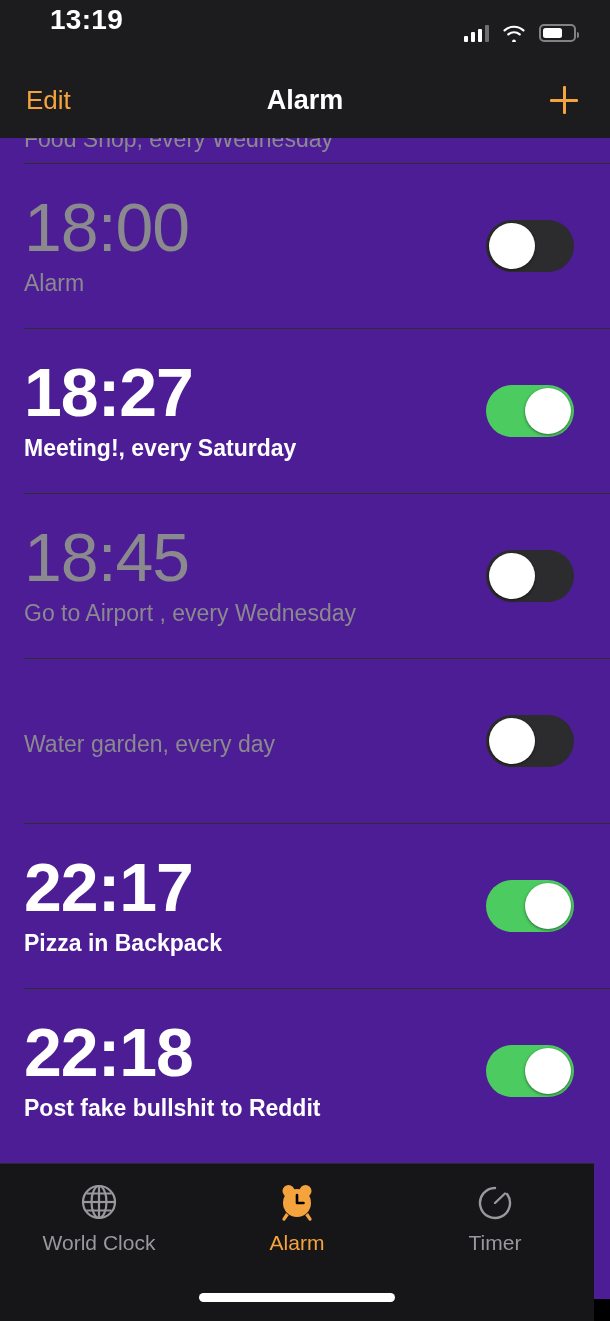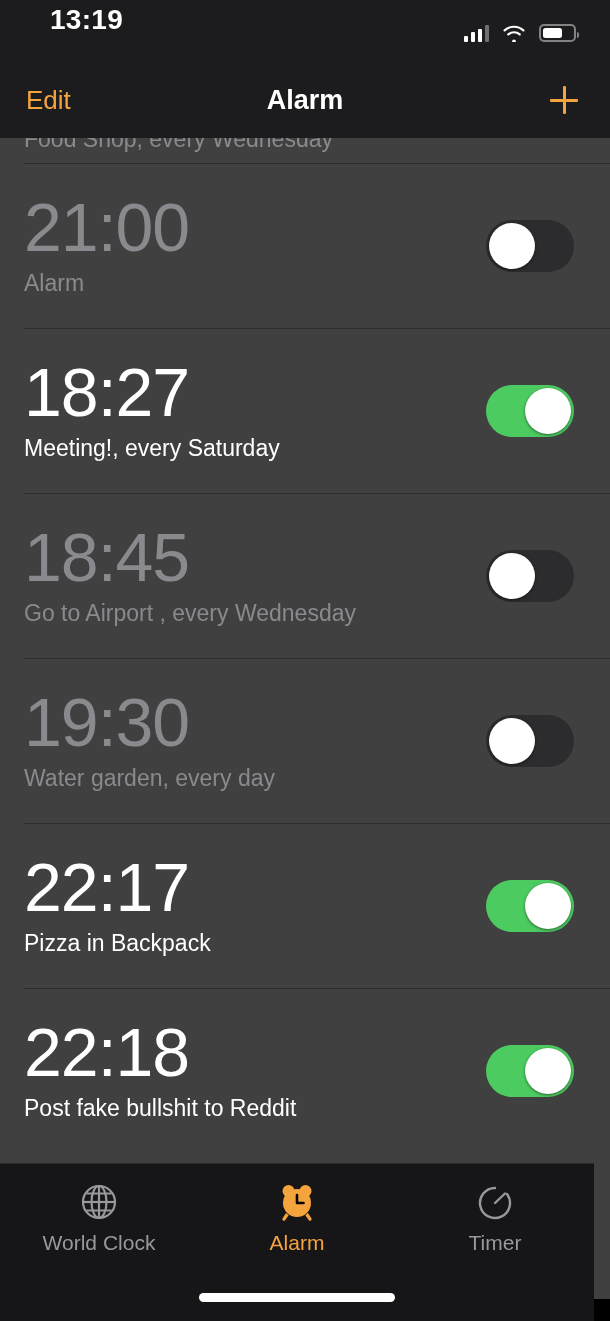--- a/index.html
+++ b/index.html
@@ -69,21 +69,21 @@
     cursor:pointer;
   }
   .nav-add:before, .nav-add:after{
     content:""; position:absolute; background:#f5a33c; border-radius:1px;
   }
   .nav-add:before{ left:50%; top:6px; width:3px; height:28px; margin-left:-1.5px; }
   .nav-add:after{ top:50%; left:6px; height:3px; width:28px; margin-top:-1.5px; }
 
   
   .alarm-list{
-    background:#404040;
+    background:#4c1d95;
     height:1161px;
     overflow:hidden;
     position:relative;
   }
   .alarm-row{
     position:relative;
     padding:0 24px 0 24px;
     display:flex; align-items:center;
     height:165px;
     cursor:pointer;
@@ -95,21 +95,21 @@
   }
   .alarm-text{ flex:1; min-width:0; }
   .alarm-time{
     font-size:68px; font-weight:300; line-height:1.02;
     letter-spacing:-1px; white-space:nowrap;
   }
   .alarm-label{
     font-size:23px; margin-top:8px; line-height:1.2;
     white-space:nowrap;
   }
-  .row-on .alarm-time, .row-on .alarm-label{ color:#ffffff; }
+  .row-on .alarm-time, .row-on .alarm-label{ color:#ffffff;font-weight:bold; }
   .row-off .alarm-time, .row-off .alarm-label{ color:#8a8a8e; }
 
   .toggle{
     flex:none; width:88px; height:52px; border-radius:26px;
     position:relative; cursor:pointer; margin-right:12px;
   }
   .toggle .knob{
     position:absolute; top:3px; width:46px; height:46px;
     border-radius:50%; background:#fff;
     box-shadow:0 1px 3px rgba(0,0,0,.5);
@@ -174,21 +174,21 @@
 
 <div class="alarm-list">
     <div class="alarm-row row-off partial">
       <div class="alarm-text">
         <div class="alarm-label" style="margin-top: -12px;">Food Shop, every Wednesday</div>
       </div>
     </div>
     <div class="alarm-row row-off">
       <div class="sep"></div>
       <div class="alarm-text">
-        <div class="alarm-time">21:00</div>
+        <div class="alarm-time">18:00</div>
         <div class="alarm-label">Alarm</div>
       </div>
       <div class="toggle off">
         <div class="knob"></div>
       </div>
     </div>
     <div class="alarm-row row-on">
       <div class="sep"></div>
       <div class="alarm-text">
         <div class="alarm-time">18:27</div>
@@ -204,21 +204,20 @@
         <div class="alarm-time">18:45</div>
         <div class="alarm-label">Go to Airport , every Wednesday</div>
       </div>
       <div class="toggle off">
         <div class="knob"></div>
       </div>
     </div>
     <div class="alarm-row row-off">
       <div class="sep"></div>
       <div class="alarm-text">
-        <div class="alarm-time">19:30</div>
         <div class="alarm-label">Water garden, every day</div>
       </div>
       <div class="toggle off">
         <div class="knob"></div>
       </div>
     </div>
     <div class="alarm-row row-on">
       <div class="sep"></div>
       <div class="alarm-text">
         <div class="alarm-time">22:17</div>

